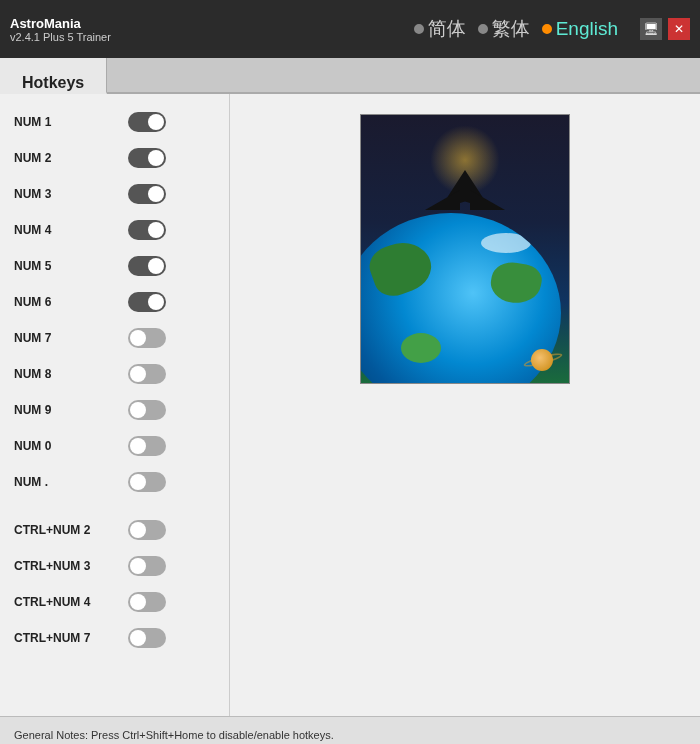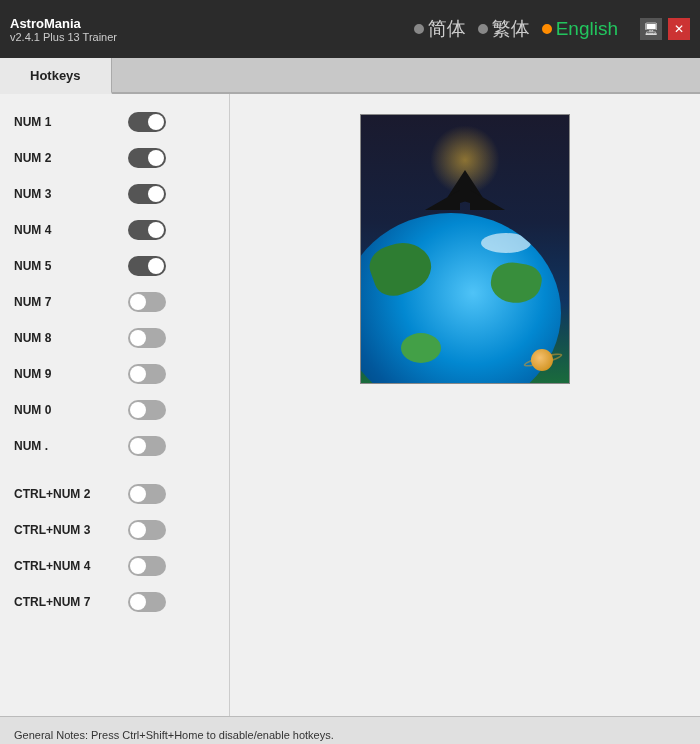--- a/index.html
+++ b/index.html
@@ -44,21 +44,21 @@
     }
     .lang-option {
       display: flex;
       align-items: center;
       gap: 4px;
       font-size: 19px;
       color: #ccc;
       cursor: pointer;
     }
     .lang-option.active {
-      color: #22c55e;
+      color: #5eead4;
     }
     .radio-dot {
       width: 10px;
       height: 10px;
       border-radius: 50%;
       border: 2px solid #888;
       background: transparent;
       display: inline-block;
     }
     .radio-dot.filled {
@@ -95,24 +95,24 @@
     }
 
     
     .tab-bar {
       display: flex;
       background: #c8c8c8;
       border-bottom: 2px solid #aaa;
       height: 36px;
     }
     .tab {
-      padding: 0 30px;
-      display: flex;
-      align-items: center;
-      font-size: 13px;
+      padding: 0 22px;
+      display: flex;
+      align-items: flex-end;
+      font-size: 16px;
       font-weight: bold;
       color: #222;
       cursor: pointer;
       border-right: 1px solid #aaa;
       background: #d8d8d8;
     }
     .tab.active {
       background: #e8e8e8;
       border-bottom: 2px solid #e8e8e8;
       margin-bottom: -2px;
@@ -352,21 +352,21 @@
       font-size: 11px;
       color: #333;
     }
   </style>
 </head>
 <body>
 
 <div class="title-bar">
   <div class="title-info">
     <span class="title-name">AstroMania</span>
-    <span class="title-version">v2.4.1 Plus 13 Trainer</span>
+    <span class="title-version">v2.4.1 Plus 5 Trainer</span>
   </div>
   <div class="lang-controls">
     <div class="lang-option">
       <span class="radio-dot filled"></span>
       <span>简体</span>
     </div>
     <div class="lang-option">
       <span class="radio-dot filled"></span>
       <span>繁体</span>
     </div>
@@ -429,20 +429,28 @@
 
     <div class="hotkey-row">
       <span class="hotkey-label">NUM 5</span>
       <div class="toggle">
         <div class="toggle-track on">
             <div class="toggle-thumb"></div>
           </div>
       </div>
     </div>
 
+    <div class="hotkey-row">
+      <span class="hotkey-label">NUM 6</span>
+      <div class="toggle">
+        <div class="toggle-track on">
+            <div class="toggle-thumb"></div>
+          </div>
+      </div>
+    </div>
 
     <div class="hotkey-row">
       <span class="hotkey-label">NUM 7</span>
       <div class="toggle">
         <div class="toggle-track">
             <div class="toggle-thumb"></div>
           </div>
       </div>
     </div>
 

